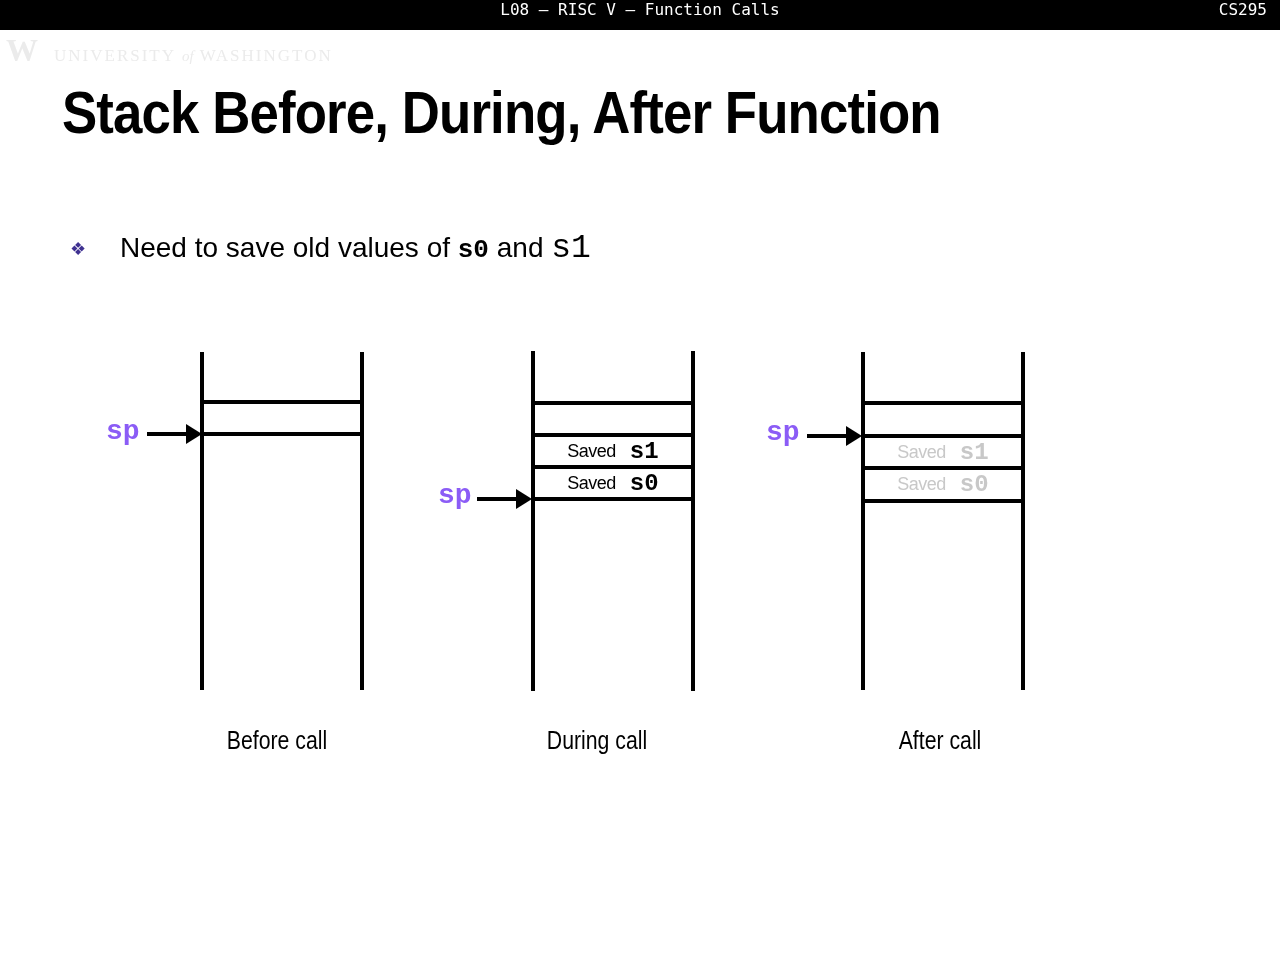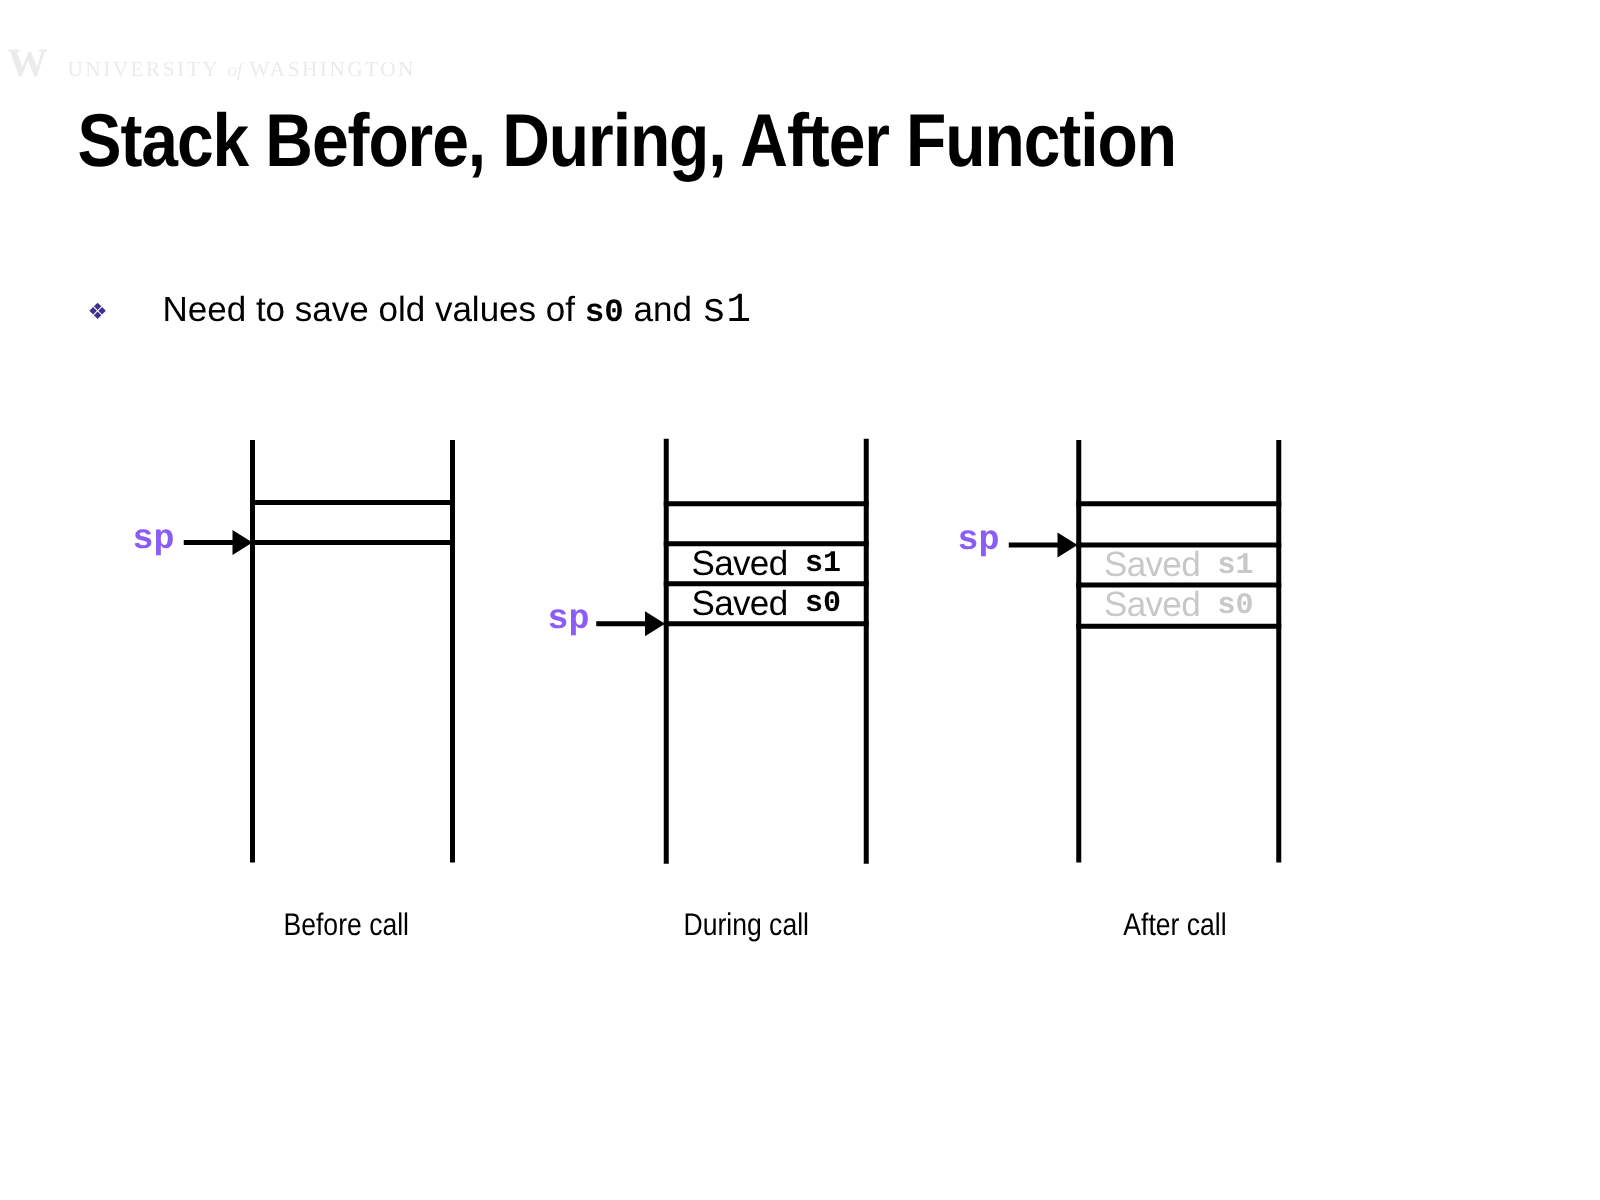--- a/index.html
+++ b/index.html
@@ -44,21 +44,21 @@
     letter-spacing:-1px;white-space:nowrap;
     transform:scaleX(0.88);transform-origin:left top;
   }
   
   .bullet-row{position:absolute;left:70px;top:230px;width:1100px;}
   .bullet-marker{
     position:absolute;left:0;top:10px;font-size:18px;line-height:18px;
   }
   .bullet-text{
     position:absolute;left:50px;top:0;
-    font-size:28px;color:#000;white-space:nowrap;margin-left:10px;
+    font-size:28px;color:#000;white-space:nowrap;
   }
   .reg-bold{font-family:"Liberation Mono", monospace;font-weight:bold;font-size:26px;}
   .reg-light{font-family:"Liberation Mono", monospace;font-weight:normal;font-size:33px;}
   
   .vline{position:absolute;width:4px;background:#000;}
   .hline{position:absolute;height:4px;background:#000;}
   .sp-label{
     position:absolute;
     font:bold 28px "Liberation Mono", monospace;color:#8b5cf6;line-height:30px;
   }
@@ -67,34 +67,38 @@
     position:absolute;width:0;height:0;
     border-top:10px solid transparent;
     border-bottom:10px solid transparent;
     border-left:16px solid #000;
   }
   .cell{
     position:absolute;width:156px;height:28px;
     display:flex;align-items:center;justify-content:center;gap:14px;
     white-space:nowrap;
   }
-  .cell .saved{font-size:28px;letter-spacing:-0.5px;}
+  .cell .saved{font-size:18px;letter-spacing:-0.5px;}
   .cell .reg{font-family:"Liberation Mono", monospace;font-weight:bold;font-size:24px;}
   .cell.stale .saved,.cell.stale .reg{color:#c8c8c8;}
   .stack-label{
     position:absolute;width:160px;text-align:center;
     font-size:25px;color:#000;white-space:nowrap;
     transform:scaleX(0.85);transform-origin:center top;
   }
 </style>
 </head>
 <body>
 
 <div class="slide">
 
+  <div class="topbar">
+    <div class="lecture">L08 – RISC V – Function Calls</div>
+    <div class="course">CS295</div>
+  </div>
 
   <div class="watermark">
     <span class="uw-w">W</span>
     <span class="wm-univ">UNIVERSITY</span>
     <span class="wm-of">of</span>
     <span class="wm-wash">WASHINGTON</span>
   </div>
 
   <div class="title">Stack Before, During, After Function</div>
 

